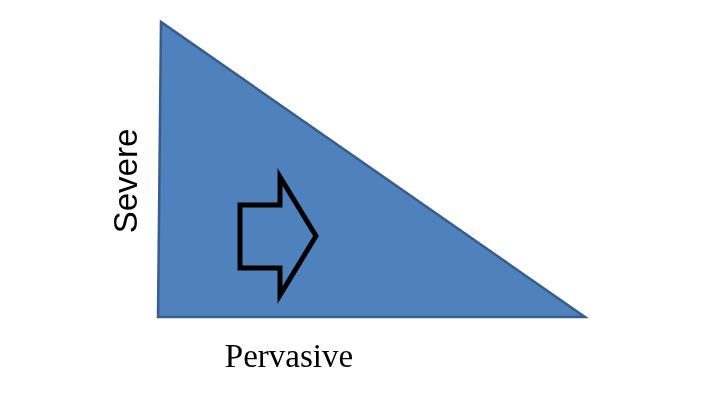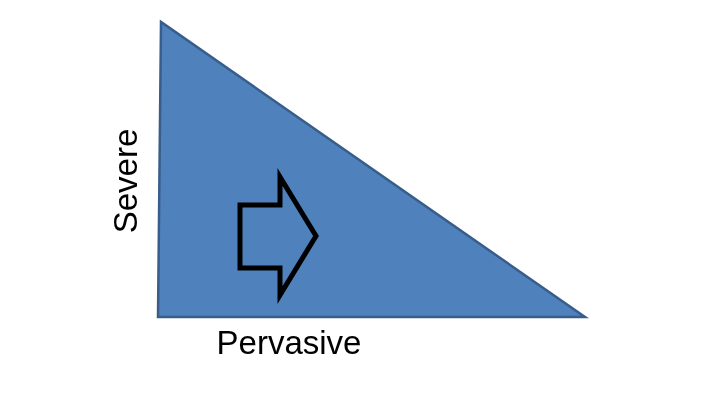--- a/index.html
+++ b/index.html
@@ -27,22 +27,23 @@
     white-space: nowrap;
     user-select: none;
   }
   .y-label {
     left: 125px;
     top: 181px;
     transform: translate(-50%, -50%) rotate(-90deg);
   }
   .x-label {
     left: 289px;
-    top: 342px;
+    top: 356px;
     transform: translate(-50%, -50%);
+    font-family: Liberation Serif, serif;
   }
 </style>
 </head>
 <body>
 
 <div style="position:absolute; inset:0;">
 
   <svg class="diagram-svg" width="714" height="405" viewBox="0 0 714 405">
 
     <polygon points="161,22 158,317 585,317" stroke-width="2.5" stroke-linejoin="miter" fill="#4F81BD" stroke="#385D8A"></polygon>

